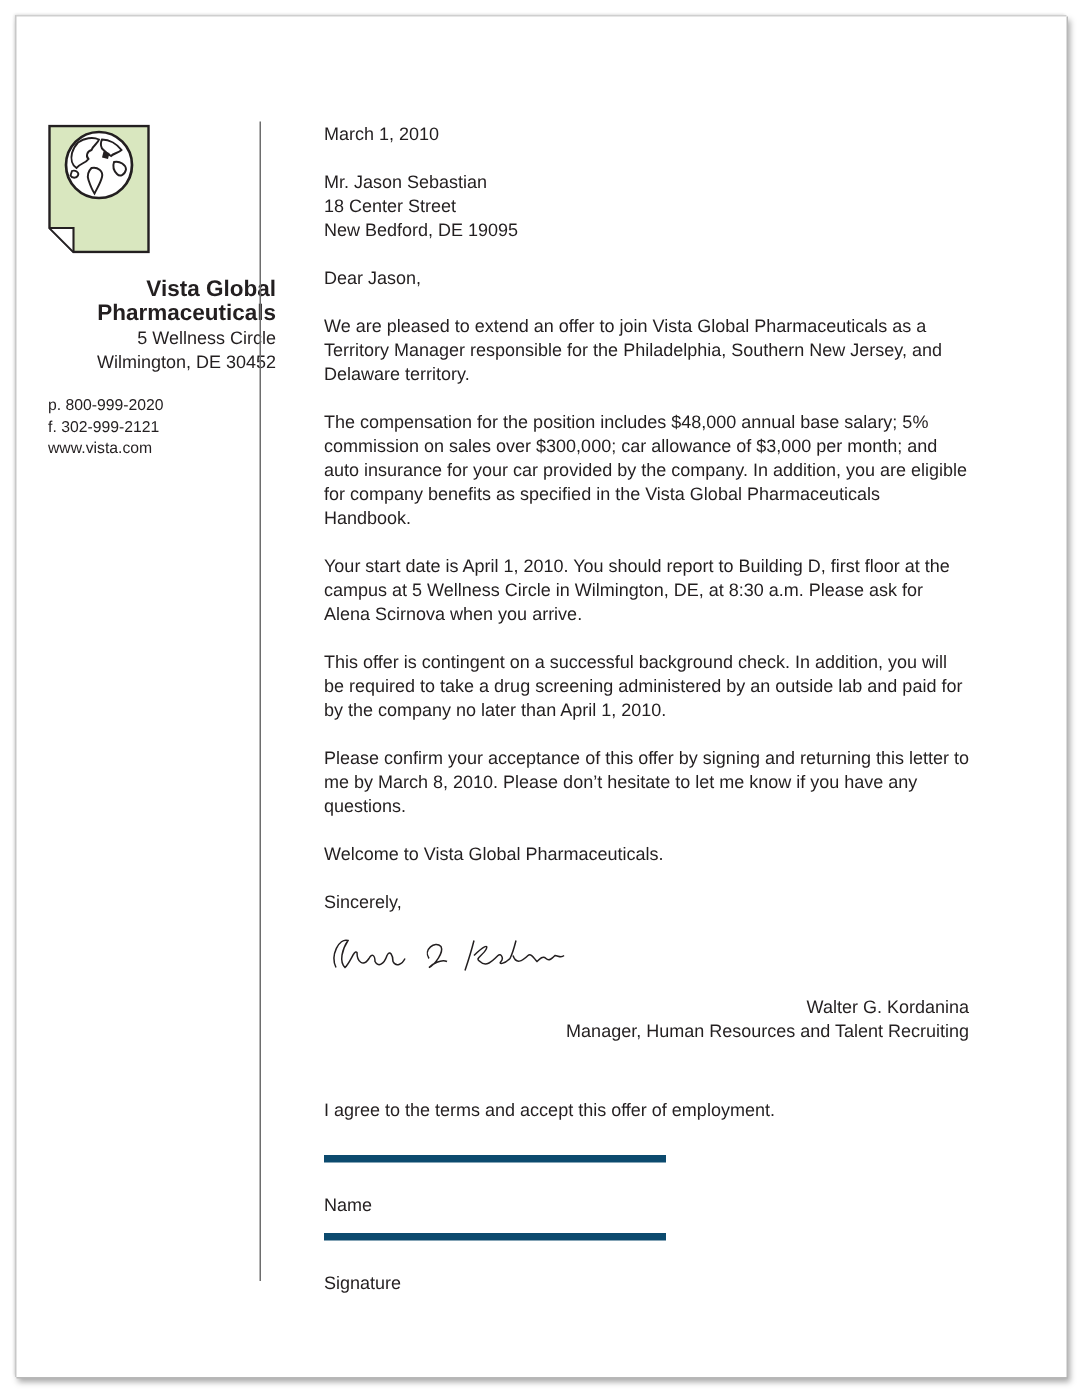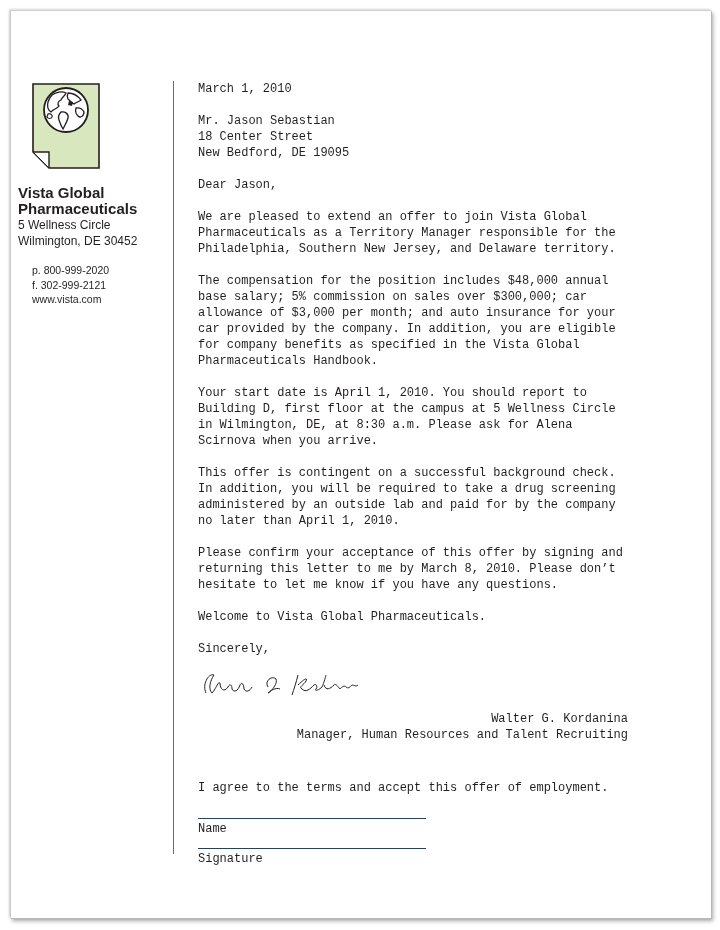--- a/index.html
+++ b/index.html
@@ -20,22 +20,23 @@
     border-left: 1px solid #c8c8c8;
     border-top: 1px solid #cfcfcf;
   }
   .logo {
     position: absolute;
     left: 21px; top: 72px;
     width: 68px; height: 86px;
   }
   .company {
     position: absolute;
-    left: 7px; top: 174px;
+    left: 33px; top: 174px;
     width: 140px;
+    text-align: right;
   }
   .company-name {
     font-weight: bold;
     font-size: 15px;
     line-height: 16px;
     color: #231f20;
   }
   .company-line {
     font-size: 12px;
     line-height: 16px;
@@ -47,34 +48,33 @@
     line-height: 14.5px;
   }
   .divider {
     position: absolute;
     left: 162px; top: 70px;
     width: 1px; height: 773px;
     background: #6d6d6d;
   }
   .letter {
     position: absolute;
-    left: 187px; top: 70px;
+    left: 205px; top: 70px;
     width: 430px;
     font-size: 12px;
     line-height: 16px;
-    font-family: Liberation Mono, monospace;
   }
   .letter p { margin: 0 0 16px 0; }
   .sig-img { height: 40px; margin: 0 0 8px 0; }
   .sig-block p { margin: 0; text-align: right; }
   .agree { margin-top: 37px !important; }
   .field {
     width: 228px;
-    border-top: 1px solid #0c4a6e;
-    padding-top: 2px;
+    border-top: 5px solid #0c4a6e;
+    padding-top: 20px;
     font-size: 12px;
     line-height: 16px;
     height: 14px;
   }
   .field + .field { margin-top: 0; }
   .fields { margin-top: 22px; }
   .fields .field { margin-bottom: 13px; }
 </style>
 </head>
 <body>

